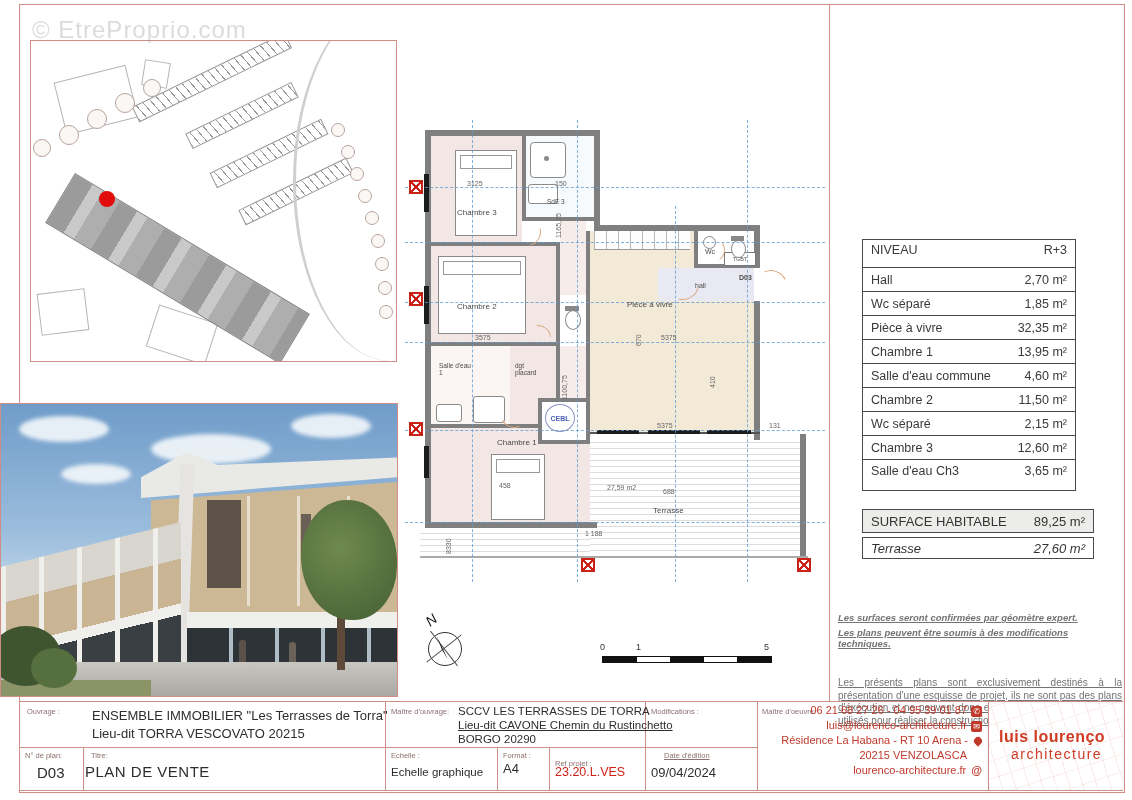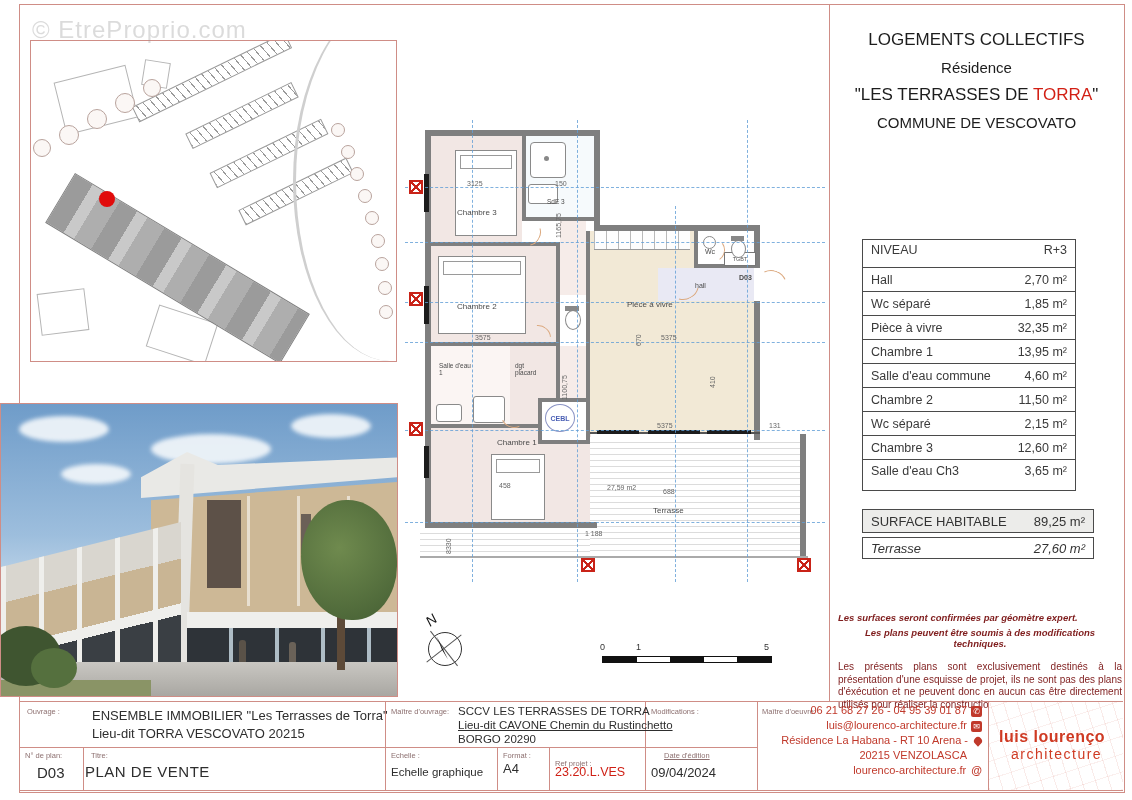--- a/index.html
+++ b/index.html
@@ -262,26 +262,20 @@
   </div>
 
   <div class="abs" style="left:592px;top:642px;width:184px;height:28px;">
     <div class="abs" style="left:8px;top:0;font-size:9px;color:#333;">0</div>
     <div class="abs" style="left:44px;top:0;font-size:9px;color:#333;">1</div>
     <div class="abs" style="left:172px;top:0;font-size:9px;color:#333;">5</div>
     <div class="abs" style="left:10px;top:14px;width:168px;height:5px;border:1px solid #111;background:
            linear-gradient(90deg,#111 0 20%,#fff 20% 40%,#111 40% 60%,#fff 60% 80%,#111 80% 100%);"></div>
   </div>
 
-  <div class="abs" style="left:830px;top:30px;width:293px;text-align:center;color:#1d1d1d;">
-    <div style="font-size:17px;margin-bottom:9px;">LOGEMENTS COLLECTIFS</div>
-    <div style="font-size:15px;margin-bottom:9px;">Résidence</div>
-    <div style="font-size:17px;margin-bottom:9px;"><span>"LES TERRASSES DE </span><span style="color:#d21f14;">TORRA</span><span>"</span></div>
-    <div style="font-size:15px;">COMMUNE DE VESCOVATO</div>
-  </div>
 
 
   <div class="abs" style="left:862px;top:239px;width:214px;border:1.5px solid #4a4a4a;box-sizing:border-box;background:#fff;">
     <div class="tbl-row" style="height:27px;align-items:flex-start;padding-top:3px;box-sizing:border-box;">
       <span>NIVEAU</span>
       <span>R+3</span>
     </div>
     <div class="tbl-row" style="height:23px;">
         <span>Hall</span>
         <span>2,70 m²</span>
@@ -325,23 +319,23 @@
     <span>SURFACE HABITABLE</span>
     <span>89,25 m²</span>
   </div>
 
   <div class="abs" style="left:862px;top:537px;width:214px;height:20px;border:1.5px solid #4a4a4a;font-style:italic;
               display:flex;justify-content:space-between;align-items:center;padding:0 8px;font-size:13px;color:#333;">
     <span>Terrasse</span>
     <span>27,60 m²</span>
   </div>
 
-  <div class="abs" style="left:838px;top:612px;width:284px;color:#7f1d1d;">
+  <div class="abs" style="left:838px;top:612px;width:284px;color:#737373;text-decoration:underline;">
     <div style="font-size:9.5px;font-style:italic;font-weight:600;margin-bottom:4px;">Les surfaces seront confirmées par géomètre expert.</div>
-    <div style="font-size:9.5px;font-style:italic;font-weight:600;margin-bottom:12px;text-align:center;">Les plans peuvent être soumis à des modifications techniques.</div>
+    <div style="font-size:9.5px;font-style:italic;font-weight:600;margin-bottom:28px;">Les plans peuvent être soumis à des modifications techniques.</div>
     <div style="font-size:10px;line-height:12.5px;text-align:justify;font-weight:500;">Les présents plans sont exclusivement destinés à la présentation d'une esquisse de projet, ils ne sont pas des plans d'éxécution et ne peuvent donc en aucun cas être directement utilisés pour réaliser la construction.</div>
   </div>
 
   <div class="rline" style="left:19px;top:701px;width:1px;height:90px;"></div>
   <div class="rline" style="left:19px;top:790px;width:1104px;height:1px;"></div>
   <div class="rline" style="left:19px;top:747px;width:739px;height:1px;"></div>
   <div class="rline" style="left:83px;top:747px;width:1px;height:43px;"></div>
   <div class="rline" style="left:385px;top:701px;width:1px;height:89px;"></div>
   <div class="rline" style="left:497px;top:747px;width:1px;height:43px;"></div>
   <div class="rline" style="left:549px;top:747px;width:1px;height:43px;"></div>

